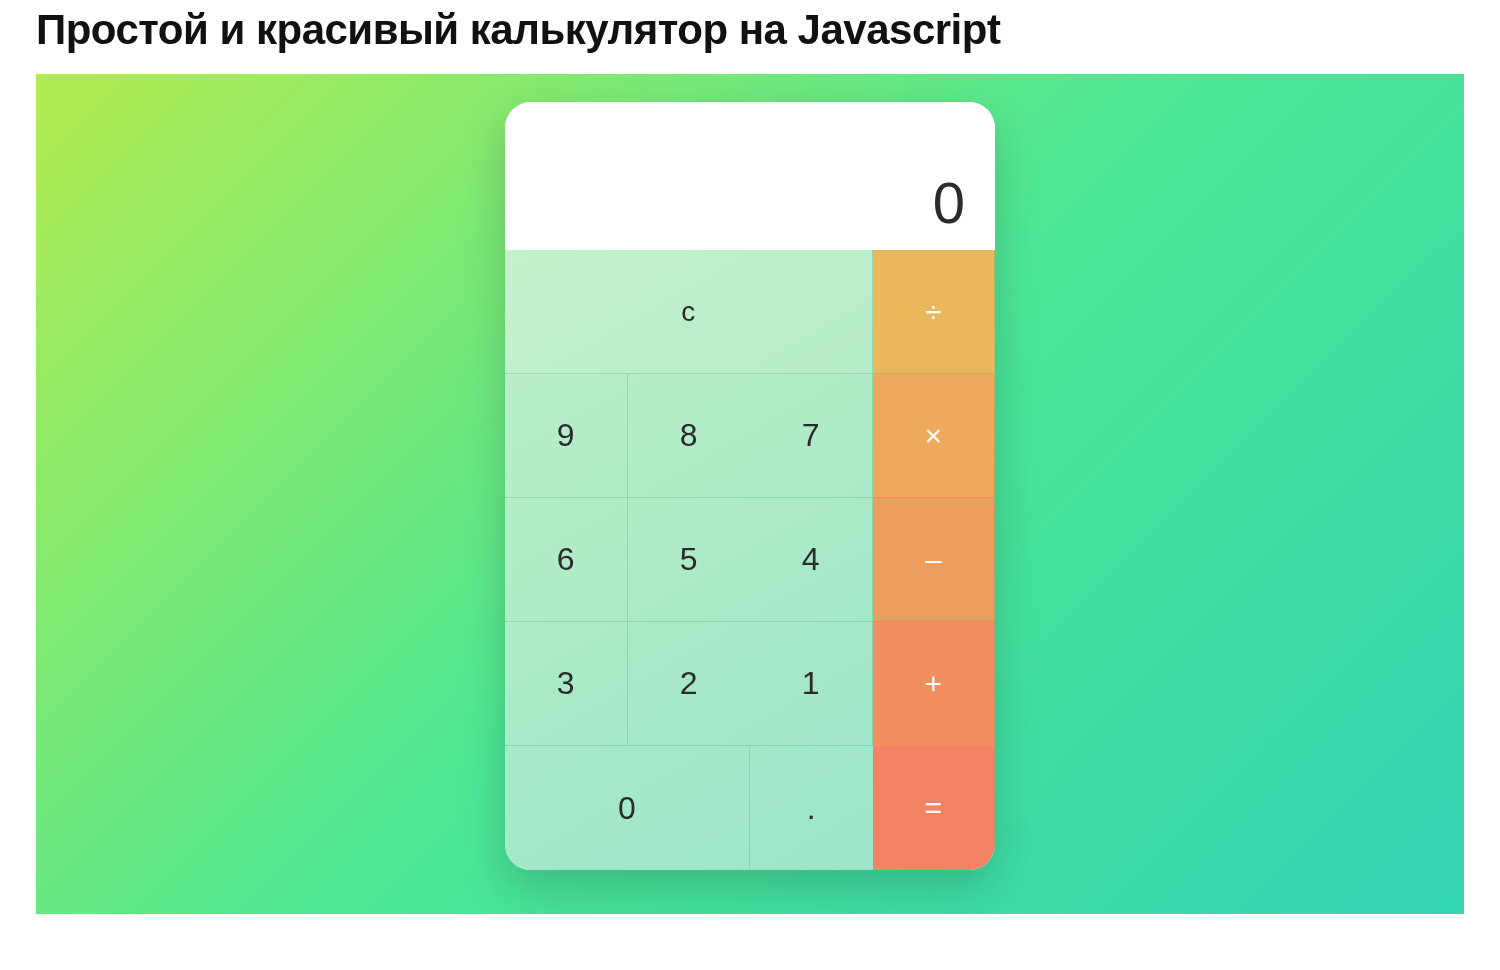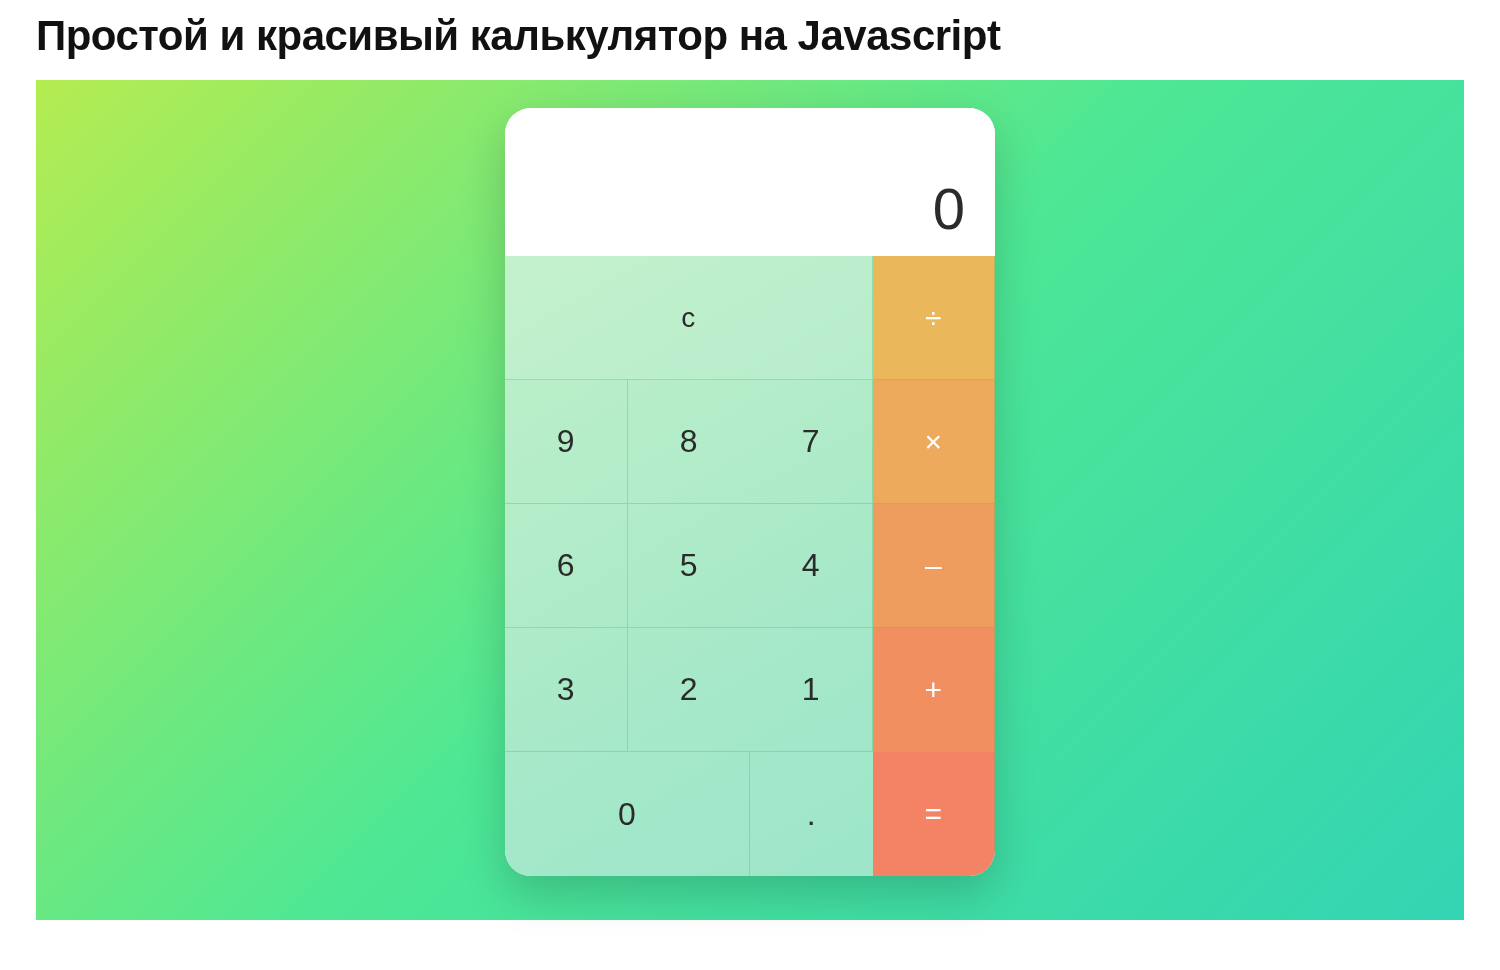--- a/index.html
+++ b/index.html
@@ -13,21 +13,21 @@
       background: #fff;
       width: 1500px;
       height: 970px;
       overflow: hidden;
     }
 
     .page-title {
       font-size: 42px;
       font-weight: 800;
       color: #111;
-      padding: 12px 36px 20px 36px;
+      padding: 6px 36px 20px 36px;
       letter-spacing: -0.5px;
     }
 
     .demo-area {
       margin: 0 36px;
       width: calc(100% - 72px);
       height: 840px;
       background: linear-gradient(135deg, #b4ec51 0%, #4de795 50%, #33d4b3 100%);
       display: flex;
       justify-content: center;

